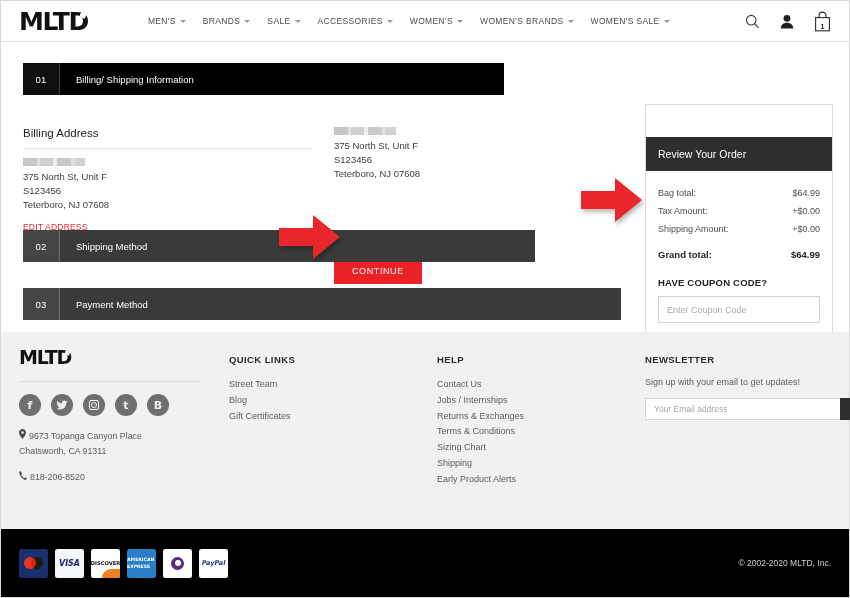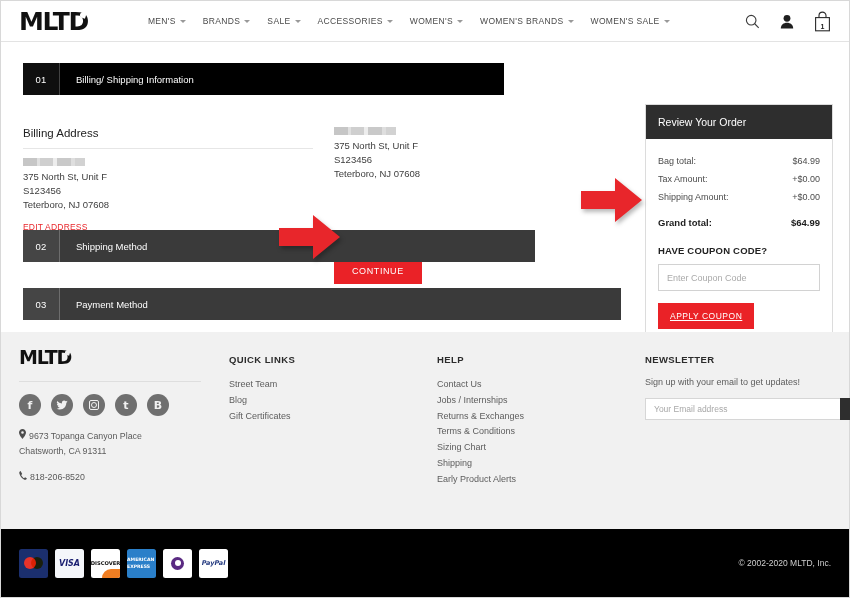--- a/index.html
+++ b/index.html
@@ -147,20 +147,21 @@
     position: absolute;
     top: 62px; left: 644px; width: 188px;
     background: #fff;
     border: 1px solid #dcdcdc;
   }
   .sidebar-head {
     background: #2e2e2e;
     color: #fff;
     font-size: 10.5px;
     padding: 11px 12px;
+    margin-top: 32px;
   }
   .sidebar-body { padding: 13px 12px 16px 12px; }
   .sum-row {
     display: flex; justify-content: space-between;
     font-size: 9px; color: #4c4c4c;
     line-height: 18px;
   }
   .sum-row.grand { color: #1d1d1d; font-weight: bold; margin-top: 8px; font-size: 9.5px; }
   .coupon-title {
     font-size: 9.5px; color: #222; font-weight: bold;

